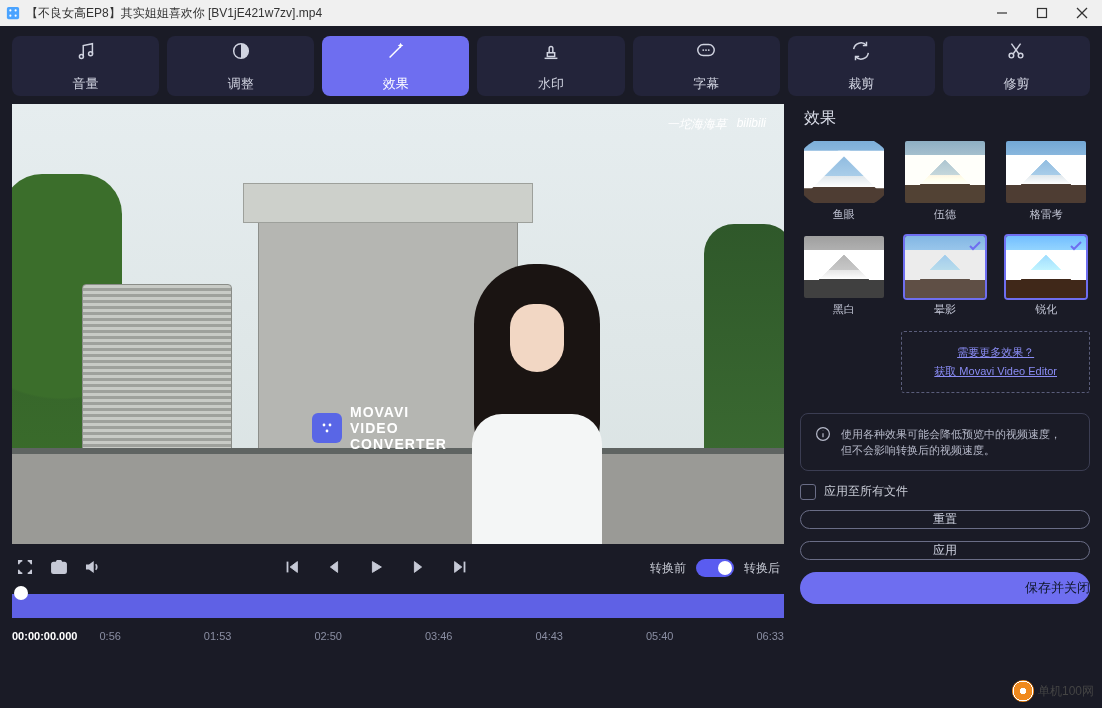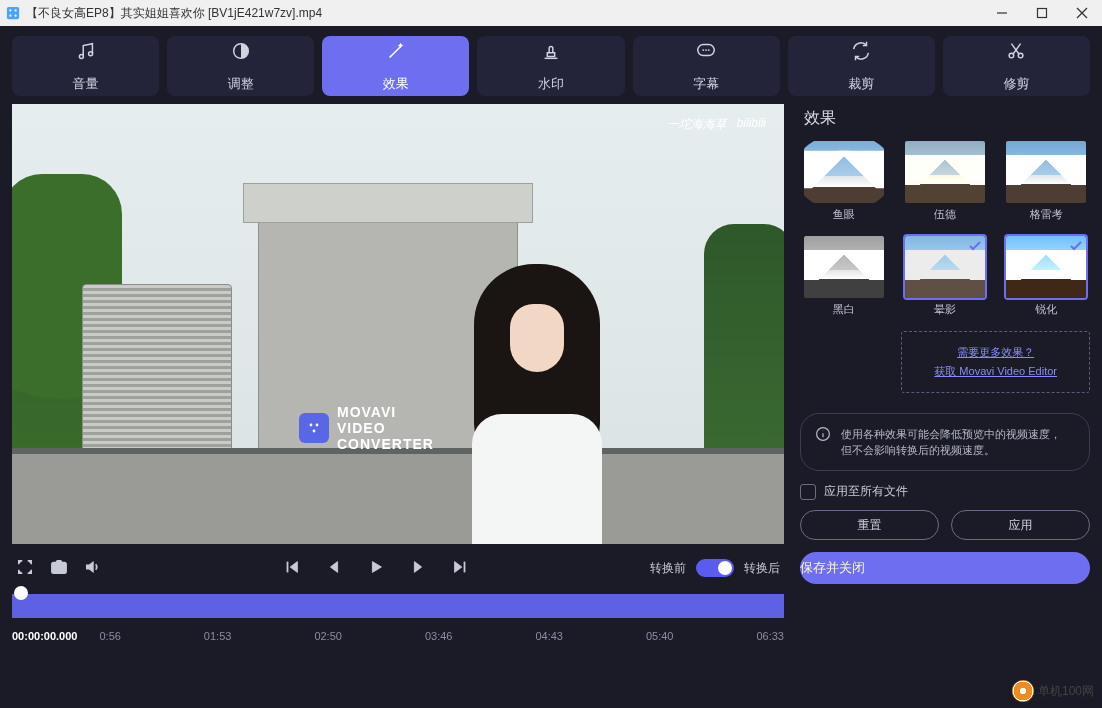--- a/index.html
+++ b/index.html
@@ -27,21 +27,21 @@
 .preview .fence { position:absolute; left:0; right:0; bottom:90px; height:6px; background:#5f6462; }
 .preview .kiosk { position:absolute; left:246px; top:110px; width:260px; height:260px; background:#b5b6b2; border:1px solid #8d8f8b; }
 .preview .kiosk .roof { position:absolute; top:-32px; left:-16px; right:-16px; height:40px; background:#cdd0cb; border:1px solid #9da09b; }
 .preview .shutter { position:absolute; left:70px; top:180px; width:150px; height:270px; background:repeating-linear-gradient(#c8cbc6 0 3px,#9ea19c 3px 6px); border:1px solid #8a8d88; border-radius:4px; }
 .preview .tree1 { position:absolute; left:-10px; top:70px; width:120px; height:320px; background:radial-gradient(circle at 50% 30%, #3b6e2b 0 55%, transparent 56%), linear-gradient(#2f582a,#3b6e2b); border-radius:40px 40px 0 0; }
 .preview .tree2 { position:absolute; right:-10px; top:120px; width:90px; height:300px; background:linear-gradient(#2f582a,#3d6e33); border-radius:30px 30px 0 0; }
 .preview .person { position:absolute; left:430px; top:160px; width:190px; }
 .preview .hair { position:absolute; left:32px; top:0; width:126px; height:200px; background:#1a1412; border-radius:60px 60px 40px 40px; }
 .preview .face { position:absolute; left:68px; top:40px; width:54px; height:68px; background:#f2d7c4; border-radius:26px 26px 30px 30px; }
 .preview .shirt { position:absolute; left:30px; top:150px; width:130px; height:160px; background:#f4f6f6; border-radius:30px 30px 6px 6px; }
-.preview .wm { position:absolute; left:287px; top:300px; color:#fff; font-weight:bold; font-size:14px; letter-spacing:1px; line-height:16px; display:flex; align-items:center; gap:8px; }
+.preview .wm { position:absolute; left:300px; top:300px; color:#fff; font-weight:bold; font-size:14px; letter-spacing:1px; line-height:16px; display:flex; align-items:center; gap:8px; }
 .preview .wm .wmicon { width:30px; height:30px; background:#5966e6; border-radius:6px; display:flex; align-items:center; justify-content:center; }
 .preview .wm .wmicon svg { width:16px; height:16px; }
 .preview .attrib { position:absolute; right:18px; top:12px; color:#fff; font-style:italic; font-size:12px; display:flex; gap:10px;text-align:center; }
 
 .controls { display:flex; align-items:center; height:40px; gap:18px; padding:8px 4px 0 4px; }
 .ctrl-left { display:flex; gap:16px; }
 .ctrl-center { flex:1; display:flex; justify-content:center; gap:24px; }
 .ctrl-right { display:flex; align-items:center; gap:10px; }
 .cicon svg { width:18px; height:18px; stroke:#c6c9d6; fill:#c6c9d6; }
 .toggle { width:38px; height:18px; background:#5a5cf0; border-radius:10px; position:relative; }
@@ -70,28 +70,28 @@
 .thumb.fish .mountain { border-radius:50%; transform:scale(1.25); }
 .thumb.bw .mountain { filter:grayscale(1); }
 .thumb.glow .mountain { filter:brightness(1.15) contrast(.85); }
 .thumb.wood .mountain { filter:sepia(.3) saturate(1.1); }
 .thumb.sharp .mountain { filter:contrast(1.35) brightness(1.05); }
 .eff .elabel { font-size:11px; color:#c2c5d4; }
 
 .more-box { grid-column:2 / span 2; border:1px dashed #5a5d7a; border-radius:3px; height:62px; display:flex; flex-direction:column; align-items:center; justify-content:center; gap:4px; }
 .more-box a { color:#8a8cf4; text-decoration:underline; font-size:11px; }
 
-.notice { margin-top:20px; border:1px solid #3b3d52; border-radius:19px; padding:12px 14px; display:flex; gap:10px; font-size:11px; line-height:16px; color:#b6b9c9; }
+.notice { margin-top:20px; border:1px solid #3b3d52; border-radius:8px; padding:12px 14px; display:flex; gap:10px; font-size:11px; line-height:16px; color:#b6b9c9; }
 .notice svg { flex-shrink:0; width:16px; height:16px; stroke:#b6b9c9; fill:none; stroke-width:1.5; }
 
 .apply-row { margin-top:12px; display:flex; align-items:center; gap:8px; }
 .apply-row .cb { width:16px; height:16px; border:1px solid #6a6d86; border-radius:3px; }
-.btn-row { margin-top:10px; display:flex; gap:12px; }
+.btn-row { margin-top:10px; display:flex; gap:12px;flex-direction:column; }
 .obtn { flex:1; height:30px; border:1px solid #6a6d86; border-radius:15px; display:flex; align-items:center; justify-content:center; color:#cfd2e0; cursor:pointer; }
-.savebtn { margin-top:12px; height:32px; background:#6e6ef0; border-radius:16px; display:flex; align-items:center; justify-content:flex-start; color:#fef9c3; font-size:13px; cursor:pointer; }
+.savebtn { margin-top:12px; height:32px; background:#6e6ef0; border-radius:16px; display:flex; align-items:center; justify-content:flex-end; color:#0f172a; font-size:13px; cursor:pointer; }
 
 .site-wm { position:absolute; right:8px; bottom:6px; display:flex; align-items:center; gap:4px; font-size:12px; color:#444; }
 .site-wm .disc { width:22px; height:22px; border-radius:50%; background:radial-gradient(circle,#fff 0 20%,#f08a1e 21% 60%,#fff 61% 66%,#f08a1e 67%); position:relative; }
 </style>
 </head>
 <body>
 
 <div class="titlebar">
   <span class="tb-icon">
     <svg viewBox="0 0 16 16">

